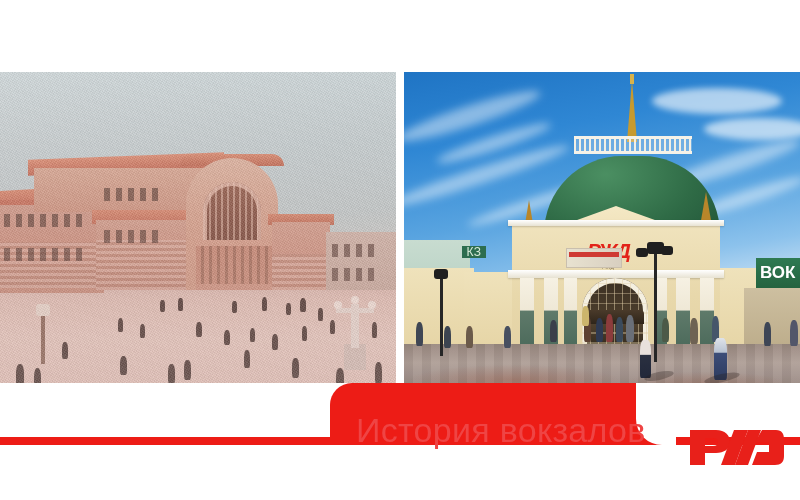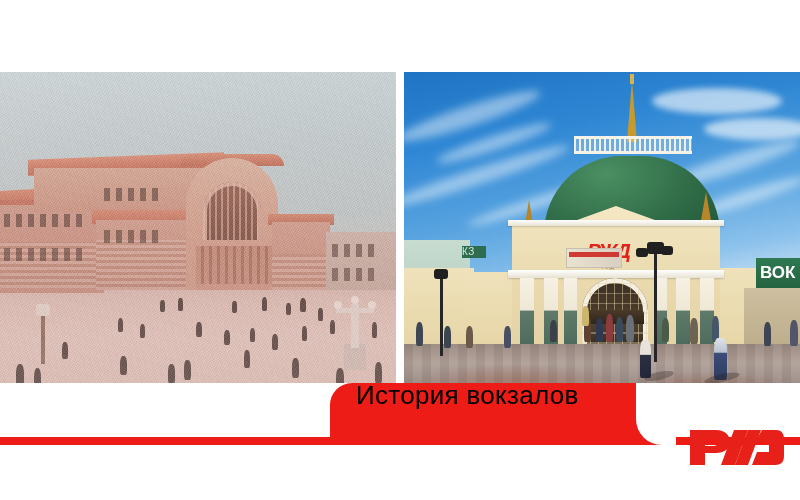--- a/index.html
+++ b/index.html
@@ -335,23 +335,23 @@
   }
   .wing-green {
     position: absolute;
     background: linear-gradient(180deg, #c8dcd0 0%, #a9c6b7 100%);
   }
   .kz-sign {
     position: absolute; left: 58px; top: 174px;
     width: 24px; height: 12px;
     background: #2d6d4f;
     color: #d7ead8;
-    font-size: 10px;
+    font-size: 12px;
     line-height: 12px;
-    text-align: left;
+    text-align: center;
     letter-spacing: .5px;
   }
   .vok-sign {
     position: absolute; left: 352px; top: 186px;
     width: 48px; height: 30px;
     background: linear-gradient(180deg, #2e7a52 0%, #24633f 100%);
     color: #ffffff;
     font-size: 17px;
     font-weight: bold;
     line-height: 30px;
@@ -428,24 +428,24 @@
   }
   .red-curve {
     position: absolute;
     left: 636px; top: 0;
     width: 40px; height: 62px;
     background: #ffffff;
     border-radius: 0 0 0 26px;
   }
   .banner-label {
     position: absolute;
-    left: 356px; top: 380px;
+    left: 356px; top: 411px;
     z-index: 14;
-    font-size: 26px;
-    color: #000000;
+    font-size: 34px;
+    color: #ef4444;
     white-space: nowrap;
     letter-spacing: .3px;
   }
 
   
   .footer {
     position: absolute;
     left: 0; top: 445px;
     width: 800px; height: 55px;
     background: #ffffff;

